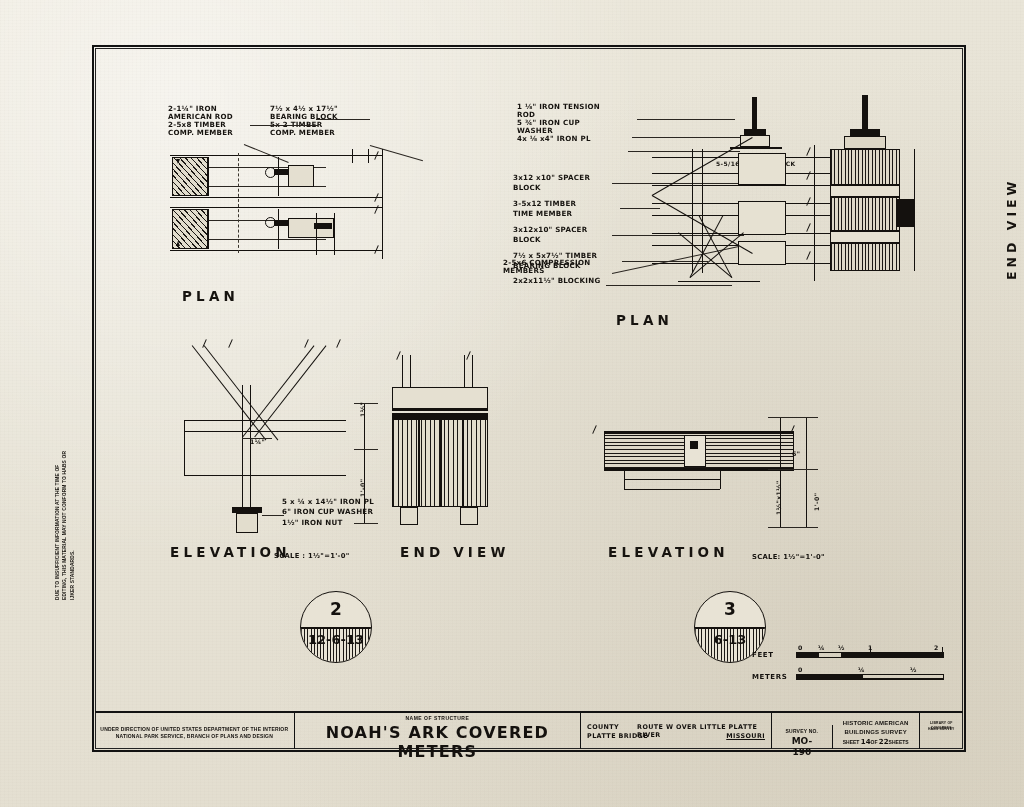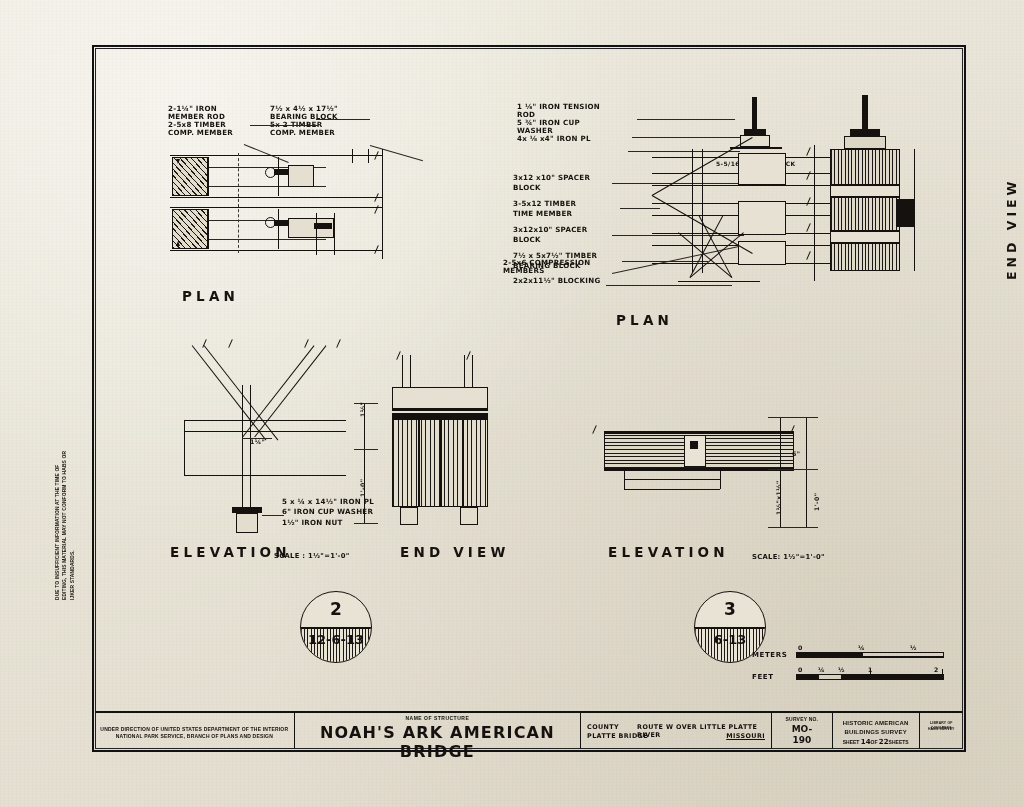--- a/index.html
+++ b/index.html
@@ -162,21 +162,21 @@
 <div id="paper"></div>
 <div id="grain"></div>
 
 <div id="sheet">
   <div class="frame-outer"></div>
   <div class="frame-inner"></div>
 
   <div>
 
     <div class="hand note" style="left:76px;top:60px;position:absolute;"><span>2-1¼" IRON</span>
-<span>MEMBER ROD</span>
+<span>AMERICAN ROD</span>
 <span>2-5x8 TIMBER</span>
 <span>COMP. MEMBER</span></div>
 
     <div class="hand note" style="left:178px;top:60px;position:absolute;"><span>7½ x 4½ x 17½"</span>
 <span>BEARING BLOCK</span>
 <span>5x 2 TIMBER</span>
 <span>COMP. MEMBER</span></div>
 
     <div class="leader" style="left:158px;top:80px;width:68px;"></div>
     <div class="leader" style="left:152px;top:99px;width:48px;transform:rotate(22deg);"></div>
@@ -424,67 +424,67 @@
     <div class="dt">12-6-13</div>
   </div>
   <div class="detcirc" style="left:602px;top:546px;">
     <div class="half"></div>
     <div class="bar"></div>
     <div class="num">3</div>
     <div class="dt">6-13</div>
   </div>
 
   <div id="scalewrap">
-    <div class="sbrow">
-      <span class="sblabel">METERS</span>
-      <span class="sbnum" style="left:46px;top:-1px;">0</span>
-      <span class="sbnum" style="left:106px;top:-1px;">¼</span>
-      <span class="sbnum" style="left:158px;top:-1px;">½</span>
-      <div class="sbbar">
-        <div class="sbfill" style="left:0;width:66px;"></div>
-        <div class="sbfill" style="left:66px;width:80px;top:3px;"></div>
-      </div>
-    </div>
     <div class="sbrow">
       <span class="sblabel">FEET</span>
       <span class="sbnum" style="left:46px;top:-1px;">0</span>
       <span class="sbnum" style="left:66px;top:-1px;">¼</span>
       <span class="sbnum" style="left:86px;top:-1px;">½</span>
       <span class="sbnum" style="left:116px;top:-1px;">1</span>
       <span class="sbnum" style="left:182px;top:-1px;">2</span>
       <div class="sbbar">
         <div class="sbfill" style="left:0;width:22px;"></div>
         <div class="sbfill" style="left:44px;width:24px;"></div>
         <div class="sbfill" style="left:68px;width:78px;"></div>
       </div>
       <div class="sbtick" style="left:118px;top:2px;height:7px;"></div>
       <div class="sbtick" style="left:190px;top:2px;height:7px;"></div>
     </div>
+    <div class="sbrow">
+      <span class="sblabel">METERS</span>
+      <span class="sbnum" style="left:46px;top:-1px;">0</span>
+      <span class="sbnum" style="left:106px;top:-1px;">¼</span>
+      <span class="sbnum" style="left:158px;top:-1px;">½</span>
+      <div class="sbbar">
+        <div class="sbfill" style="left:0;width:66px;"></div>
+        <div class="sbfill" style="left:66px;width:80px;top:3px;"></div>
+      </div>
+    </div>
   </div>
 
 
   <div id="titleblock">
     <div style="width:23%;">
       <div class="tbtxt tb-small" style="top:13px;">UNDER DIRECTION OF UNITED STATES DEPARTMENT OF THE INTERIOR</div>
       <div class="tbtxt tb-small" style="top:20px;">NATIONAL PARK SERVICE, BRANCH OF PLANS AND DESIGN</div>
     </div>
 
     <div style="width:33%;">
       <div class="tbtxt tb-small" style="top:2px;letter-spacing:.5px;">NAME OF STRUCTURE</div>
-      <div class="tbtxt tb-hand" style="top:10px;font-size:16px;letter-spacing:1.2px;">NOAH'S ARK AMERICAN BRIDGE</div>
+      <div class="tbtxt tb-hand" style="top:10px;font-size:16px;letter-spacing:1.2px;">NOAH'S ARK COVERED METERS</div>
     </div>
 
     <div style="width:22%;">
       <div class="tbtxt tb-hand" style="top:10px;font-size:6.4px;text-align:left;left:6px;letter-spacing:.4px;">COUNTY</div>
       <div class="tbtxt tb-hand" style="top:19px;font-size:6.4px;text-align:left;left:6px;letter-spacing:.4px;">PLATTE BRIDGE</div>
       <div class="tbtxt tb-hand" style="top:10px;font-size:6.4px;text-align:left;left:56px;letter-spacing:.4px;">ROUTE W OVER LITTLE PLATTE RIVER</div>
       <div class="tbtxt tb-hand" style="top:19px;font-size:6.4px;text-align:right;right:6px;letter-spacing:.4px;text-decoration:underline;">MISSOURI</div>
     </div>
 
-    <div style="width:7%;">
+    <div style="width:7%;margin-top:12px;">
       <div class="tbtxt tb-small" style="top:3px;">SURVEY NO.</div>
       <div class="tbtxt tb-hand" style="top:11px;font-size:9px;">MO-</div>
       <div class="tbtxt tb-hand" style="top:22px;font-size:9px;">190</div>
     </div>
 
     <div style="width:10%;">
       <div class="tbtxt tb-small" style="top:6px;font-size:6px;">HISTORIC AMERICAN</div>
       <div class="tbtxt tb-small" style="top:15px;font-size:6px;">BUILDINGS SURVEY</div>
       <div class="tbtxt" style="top:25px;font-size:5px;font-weight:700;"><span>SHEET</span> <span class="tb-hand" style="font-size:7px;">14</span><span>OF</span> <span class="tb-hand" style="font-size:7px;">22</span><span>SHEETS</span></div>
     </div>

